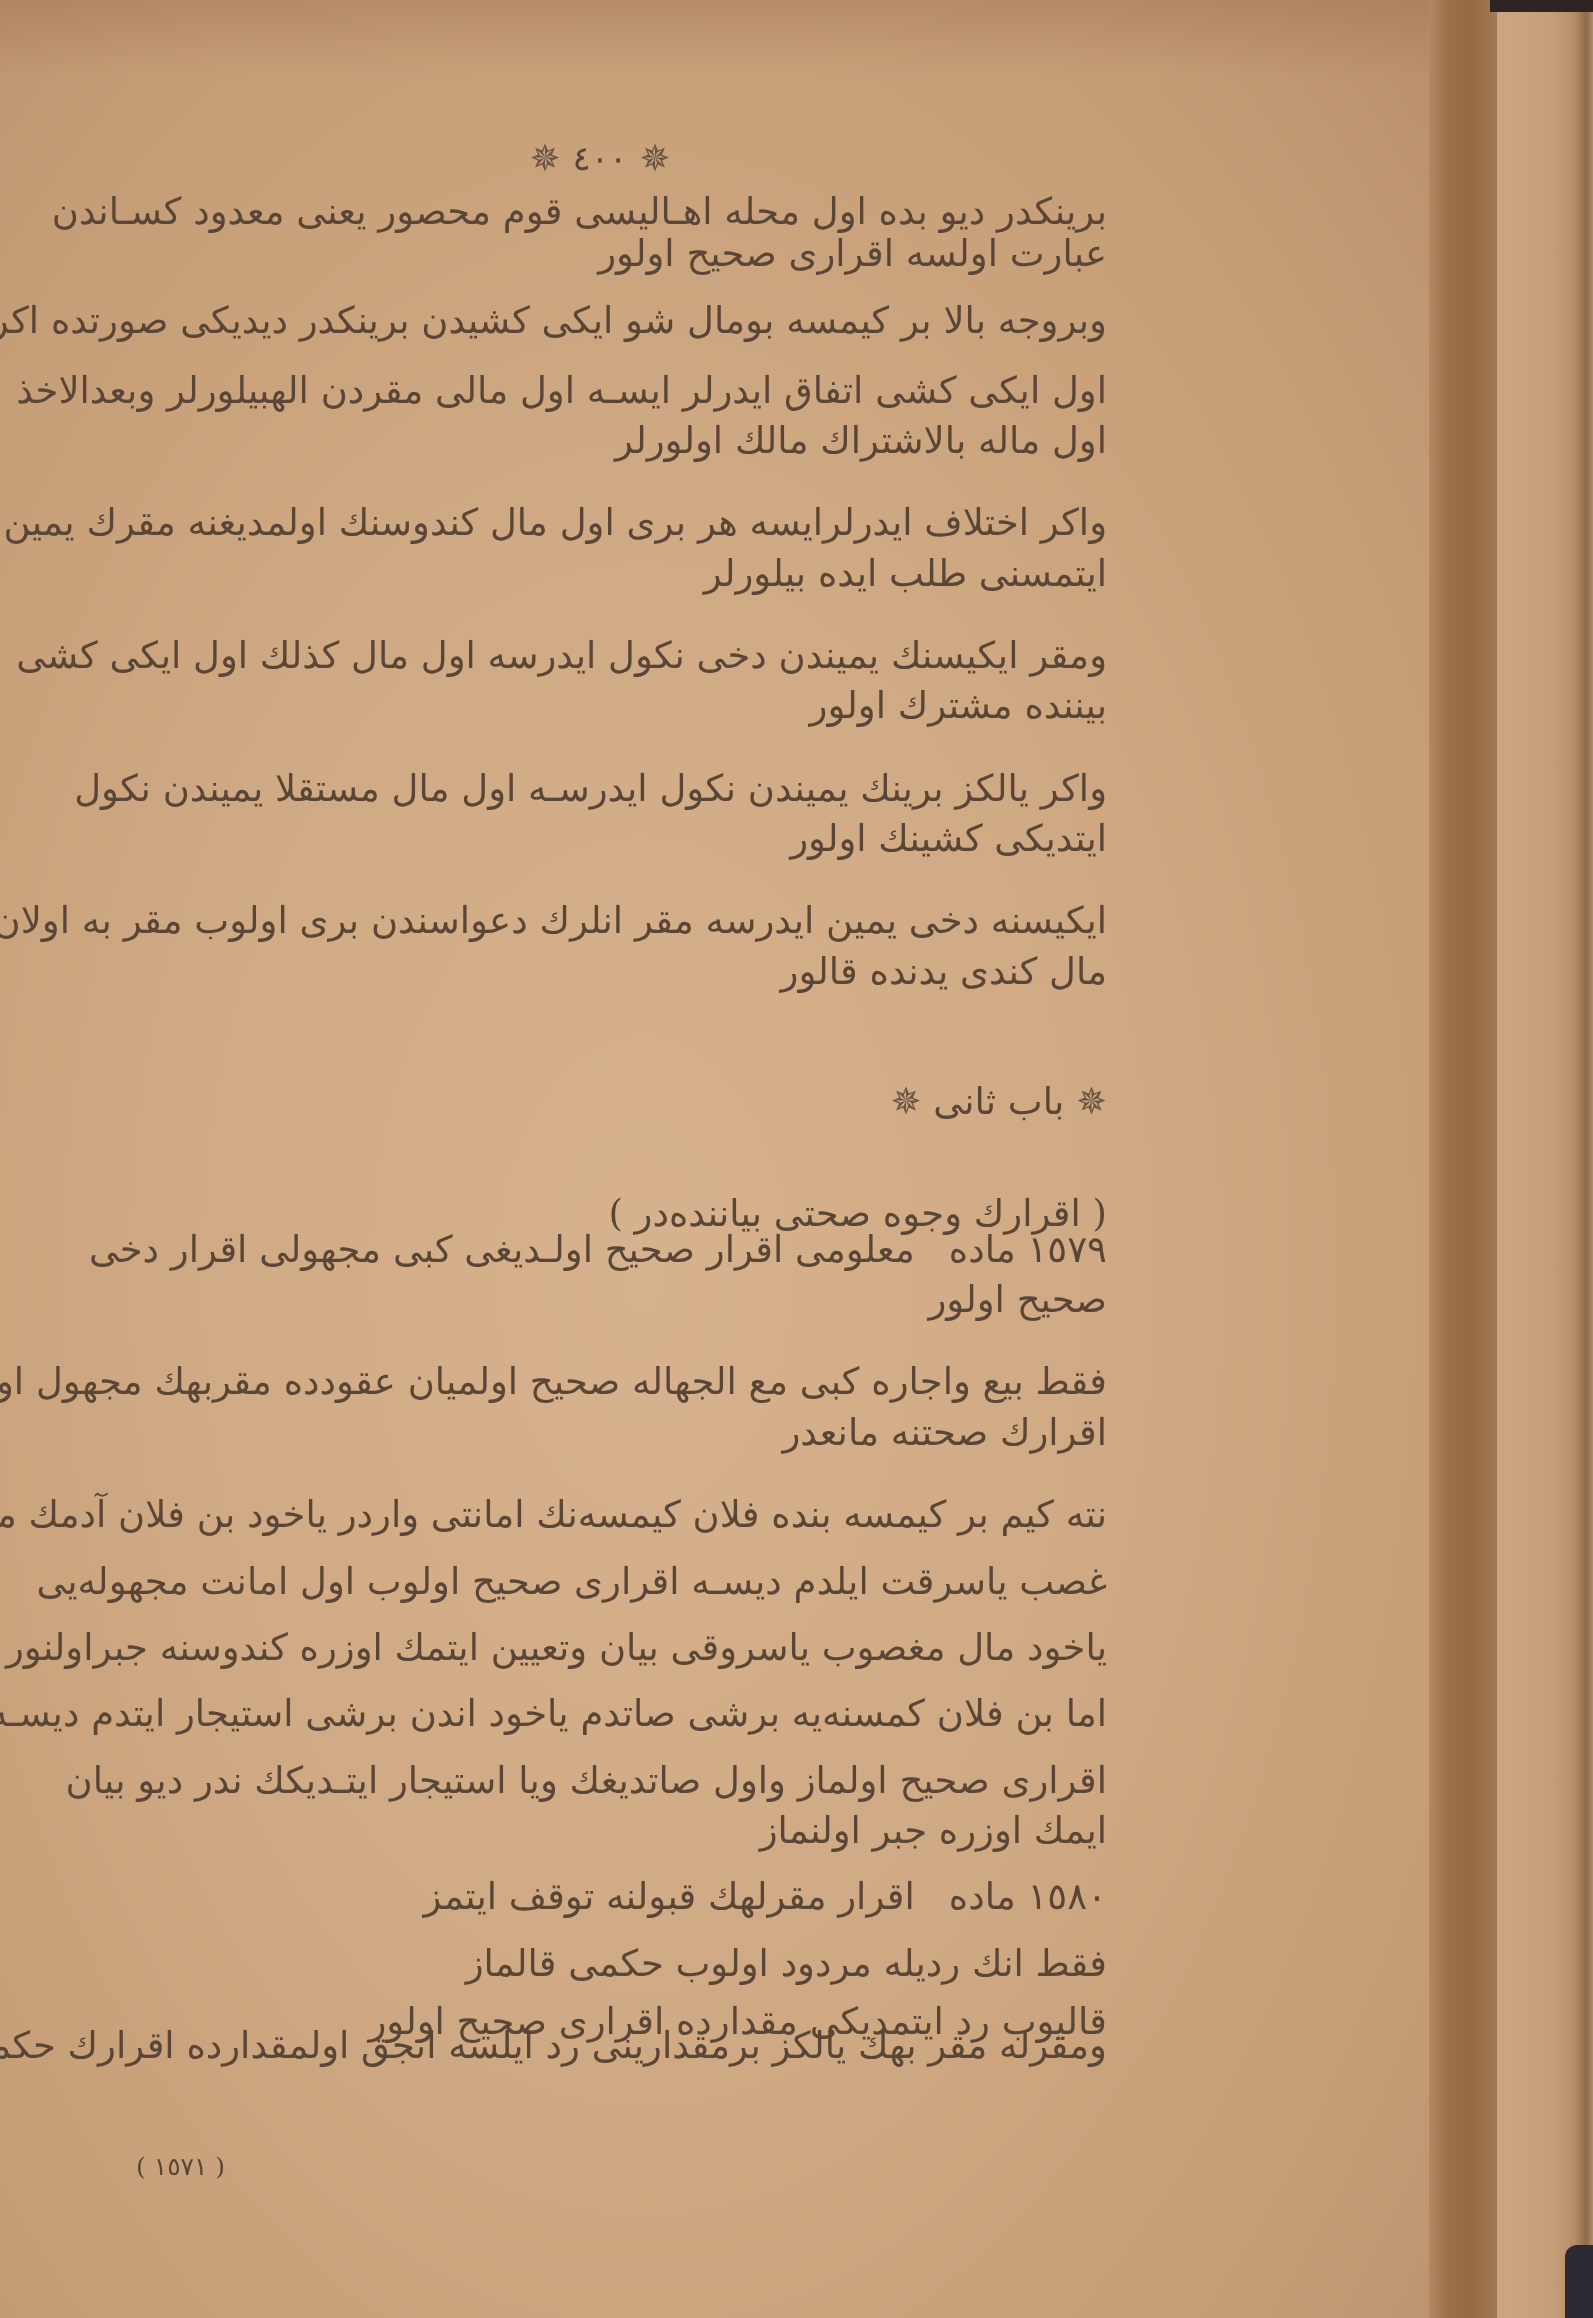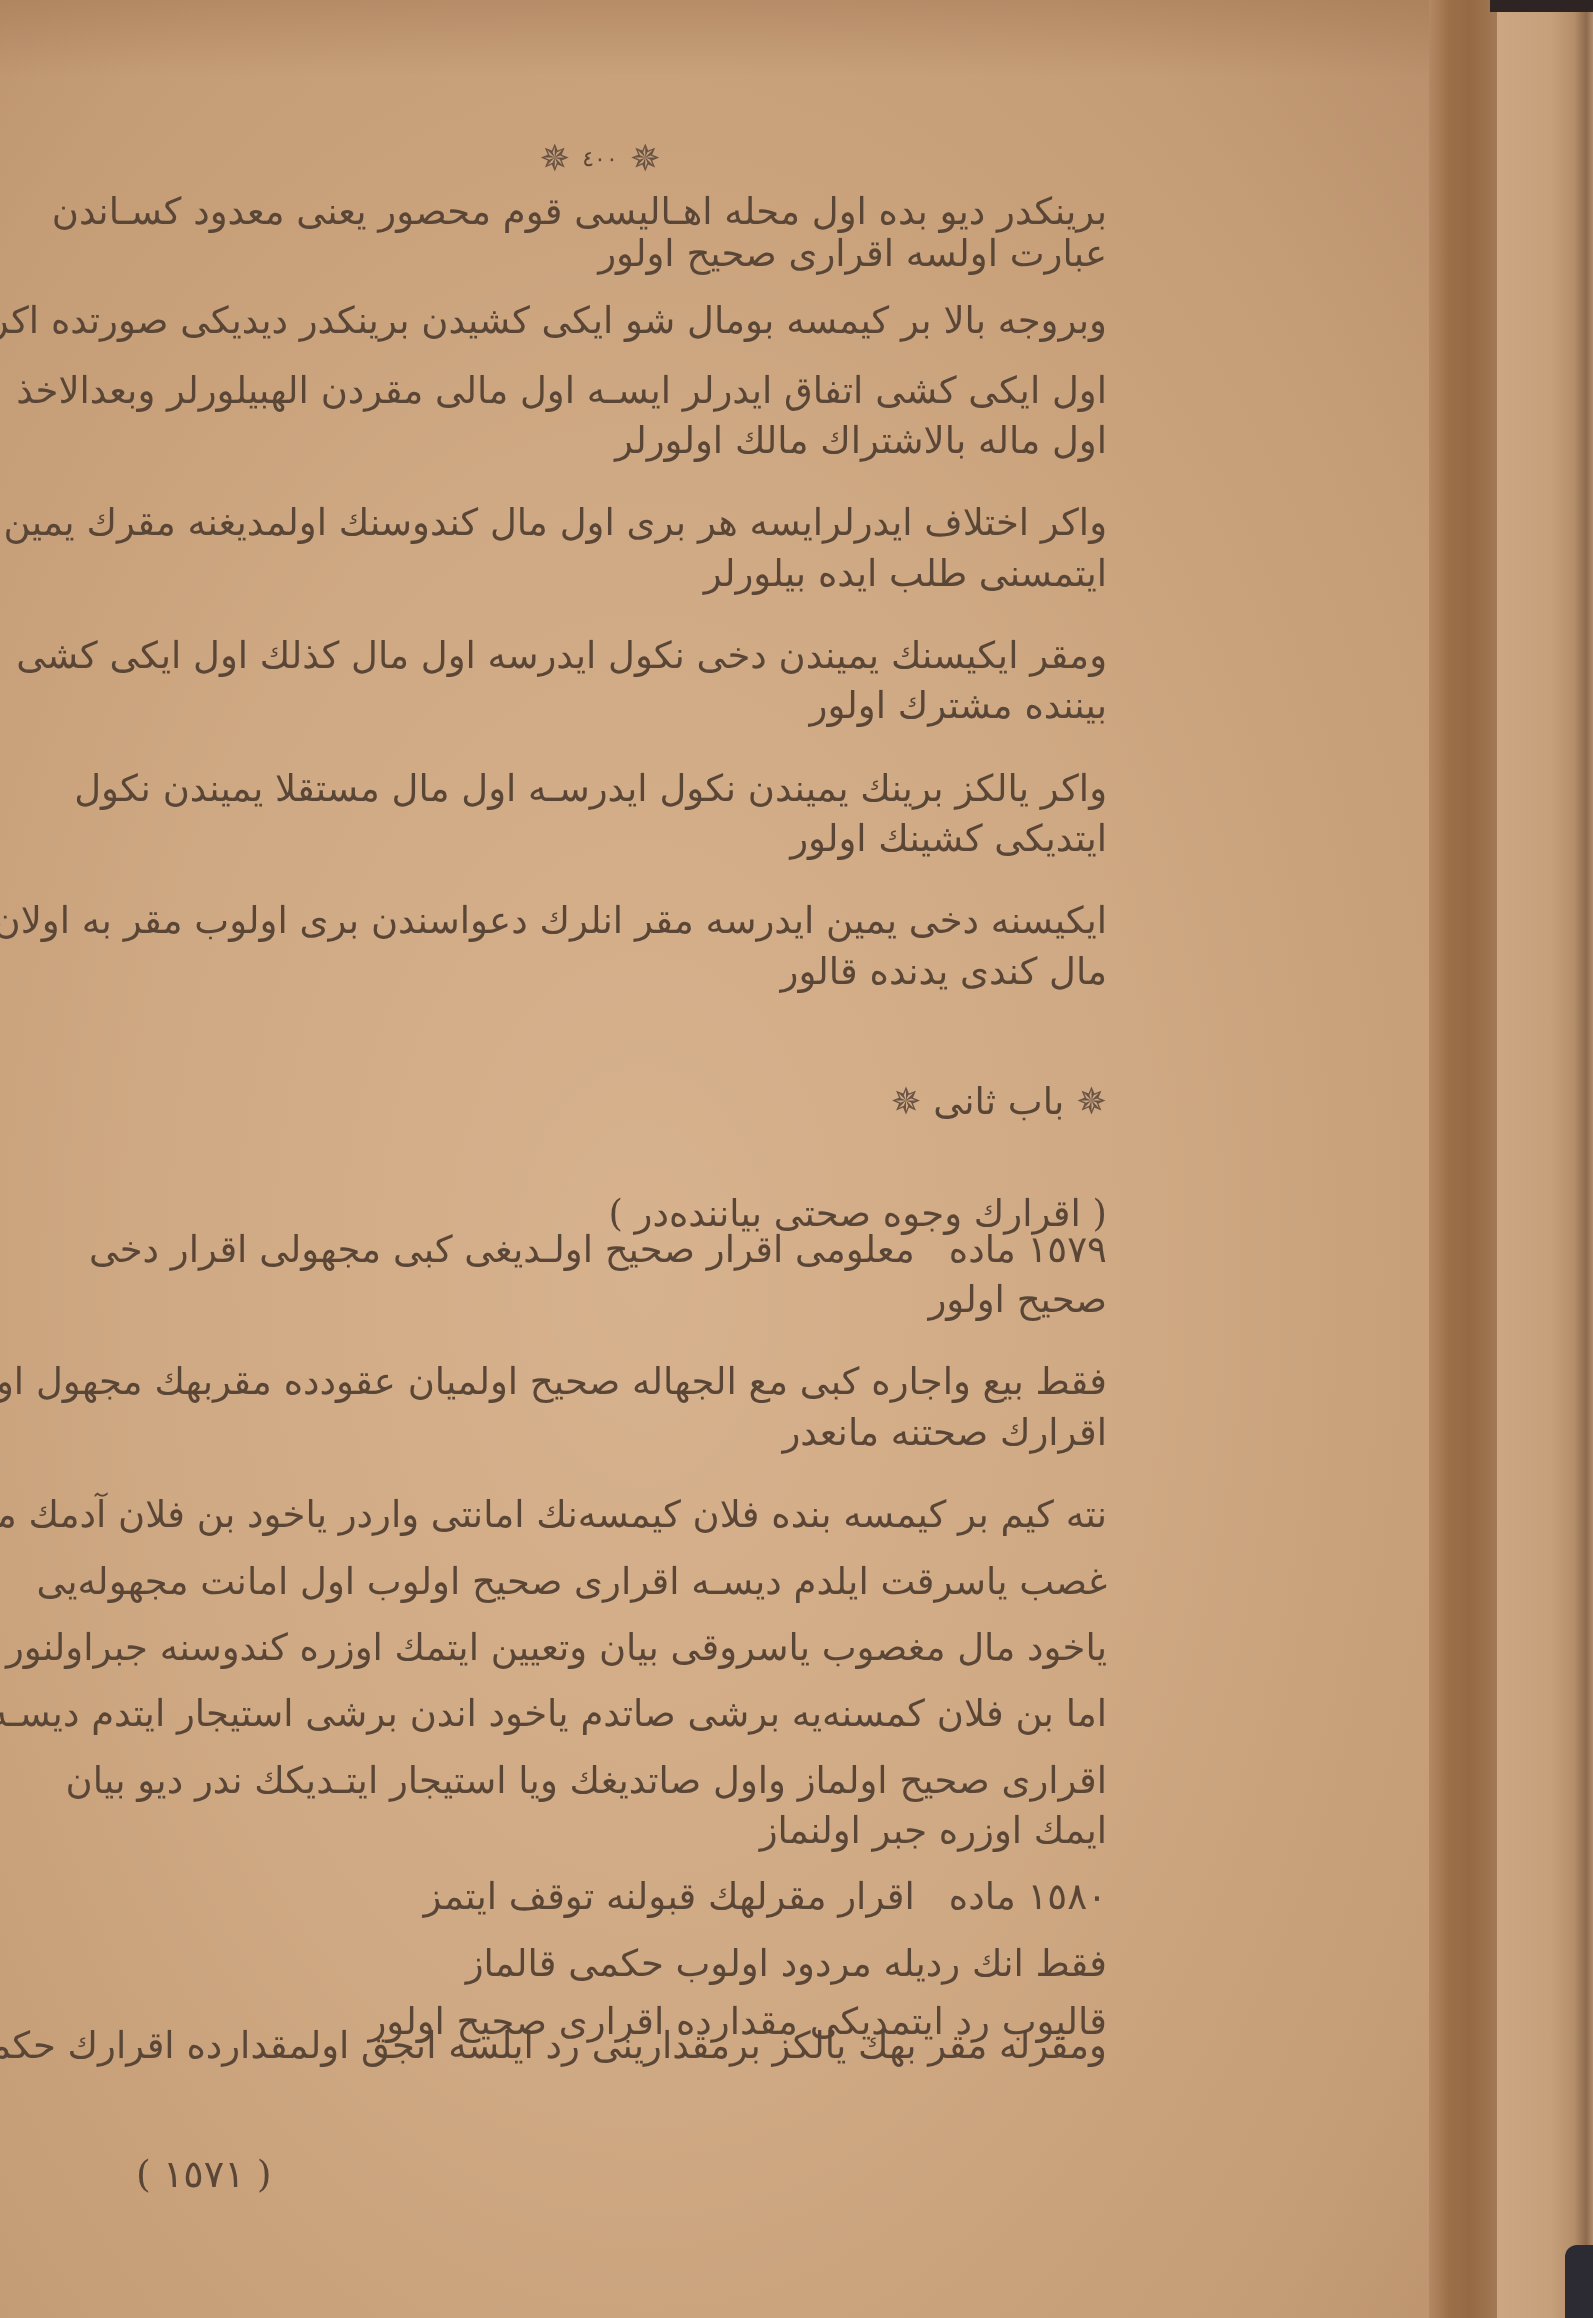--- a/index.html
+++ b/index.html
@@ -41,34 +41,34 @@
   .text-block {
     position: absolute; left: 95px; top: 0; width: 1012px;
     direction: rtl; color: #5a4636;
   }
   .header {
     position: absolute; left: 502px; top: 128px; width: 196px; height: 60px;
     display: flex; align-items: center; justify-content: center; gap: 12px;
     color: #5a4636;
   }
   .star { font-size: 37px; line-height: 1; color: #6a5444; }
-  .pagenum { font-size: 22px; direction: rtl; }
+  .pagenum { font-size: 34px; direction: rtl; }
   .line {
     position: absolute; right: 0; white-space: nowrap;
     font-size: 37px; line-height: 51px;
   }
   .line.full { left: 0; text-align: justify; text-align-last: justify; margin-top: 16px; }
   .centered {
     position: absolute; left: 0; right: 0; text-align: right;
     font-size: 37px; line-height: 51px;
   }
   .article-num { display: inline-block; margin-left: 34px; text-align: right; }
   .footer-sig {
     position: absolute; left: 136px; top: 2152px;
-    font-size: 38px; color: #5a4636; direction: rtl;
+    font-size: 25px; color: #5a4636; direction: rtl;
   }
 </style>
 </head>
 <body>
 
 <div class="page">
 
   <div class="header">
     <span class="star">✵</span>
     <span class="pagenum">٤٠٠</span>

